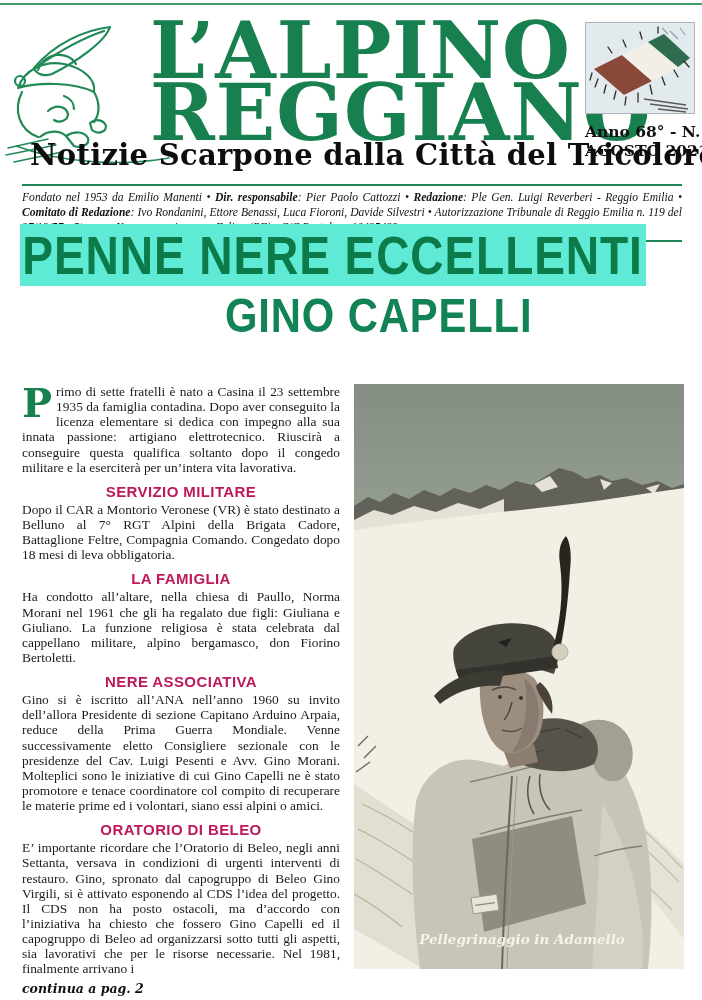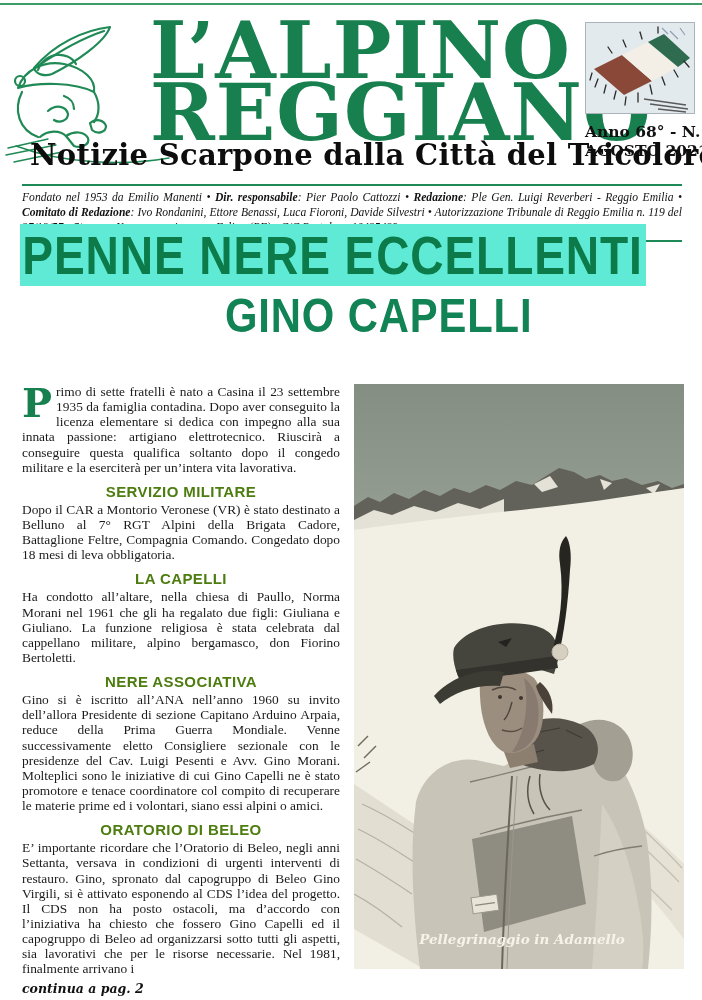--- a/index.html
+++ b/index.html
@@ -42,21 +42,21 @@
   #subheadline{position:absolute;top:336px;left:0;width:702px;text-align:center;}
   #subheadline .condensed{font-family:"Liberation Sans",sans-serif;font-weight:bold;
     font-size:34px;color:#118355;letter-spacing:0.5px;}
 
   
   #columns{position:absolute;top:384px;left:22px;width:662px;display:flex;gap:14px;}
   #left-col{width:318px;}
   .body-text{font-size:13.4px;line-height:1.13;text-align:justify;margin:0;}
   .dropcap{float:left;font-family:"DejaVu Serif",serif;font-weight:bold;color:#17804e;
     font-size:40px;line-height:0.78;padding:3px 4px 0 0;}
-  .sec-heading{font-family:"Liberation Sans",sans-serif;font-weight:bold;color:#4d7c0f;
+  .sec-heading{font-family:"Liberation Sans",sans-serif;font-weight:bold;color:#be185d;
     font-size:15px;letter-spacing:0.4px;text-align:center;margin:8px 0 2px 0;}
   #continuation{font-family:"DejaVu Serif",serif;font-weight:bold;font-style:italic;
     font-size:12.5px;margin-top:4px;color:#111;}
   #photo-col{width:330px;height:473px;}
   #photo-col svg{display:block;}
 </style>
 </head>
 <body>
 
 <div id="page">
@@ -142,21 +142,21 @@
   </div>
 
   <div id="columns">
 
     <div id="left-col">
       <p class="body-text"><span class="dropcap">P</span><span>rimo di sette fratelli è nato a Casina il 23 settembre 1935 da famiglia contadina. Dopo aver conseguito la licenza elementare si dedica con impegno alla sua innata passione: artigiano elettrotecnico. Riuscirà a conseguire questa qualifica soltanto dopo il congedo militare e la eserciterà per un’intera vita lavorativa.</span></p>
 
       <h3 class="sec-heading">SERVIZIO MILITARE</h3>
       <p class="body-text">Dopo il CAR a Montorio Veronese (VR) è stato destinato a Belluno al 7° RGT Alpini della Brigata Cadore, Battaglione Feltre, Compagnia Comando. Congedato dopo 18 mesi di leva obbligatoria.</p>
 
-      <h3 class="sec-heading">LA CAPELLI</h3>
+      <h3 class="sec-heading">LA FAMIGLIA</h3>
       <p class="body-text">Ha condotto all’altare, nella chiesa di Paullo, Norma Morani nel 1961 che gli ha regalato due figli: Giuliana e Giuliano. La funzione religiosa è stata celebrata dal cappellano militare, alpino bergamasco, don Fiorino Bertoletti.</p>
 
       <h3 class="sec-heading">NERE ASSOCIATIVA</h3>
       <p class="body-text">Gino si è iscritto all’ANA nell’anno 1960 su invito dell’allora Presidente di sezione Capitano Arduino Arpaia, reduce della Prima Guerra Mondiale. Venne successivamente eletto Consigliere sezionale con le presidenze del Cav. Luigi Pesenti e Avv. Gino Morani. Molteplici sono le iniziative di cui Gino Capelli ne è stato promotore e tenace coordinatore col compito di recuperare le materie prime ed i volontari, siano essi alpini o amici.</p>
 
       <h3 class="sec-heading">ORATORIO DI BELEO</h3>
       <p class="body-text">E’ importante ricordare che l’Oratorio di Beleo, negli anni Settanta, versava in condizioni di urgenti interventi di restauro. Gino, spronato dal capogruppo di Beleo Gino Virgili, si è attivato esponendo al CDS l’idea del progetto. Il CDS non ha posto ostacoli, ma d’accordo con l’iniziativa ha chiesto che fossero Gino Capelli ed il capogruppo di Beleo ad organizzarsi sotto tutti gli aspetti, sia lavorativi che per le risorse necessarie. Nel 1981, finalmente arrivano i</p>
 
       <div id="continuation">continua a pag. 2</div>
     </div>

